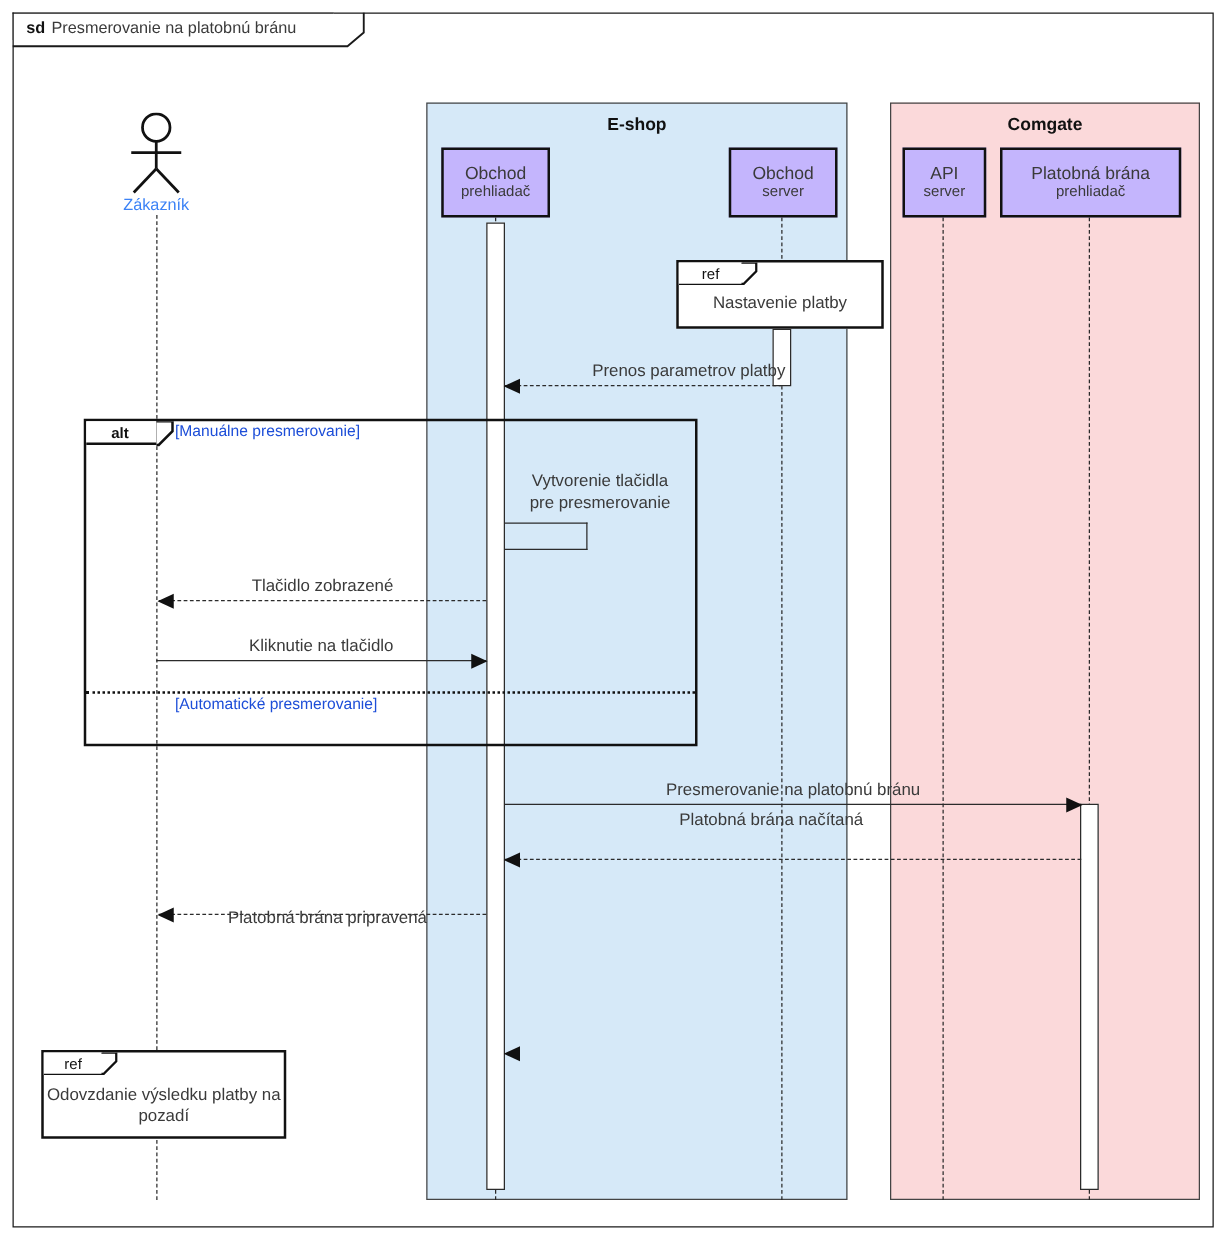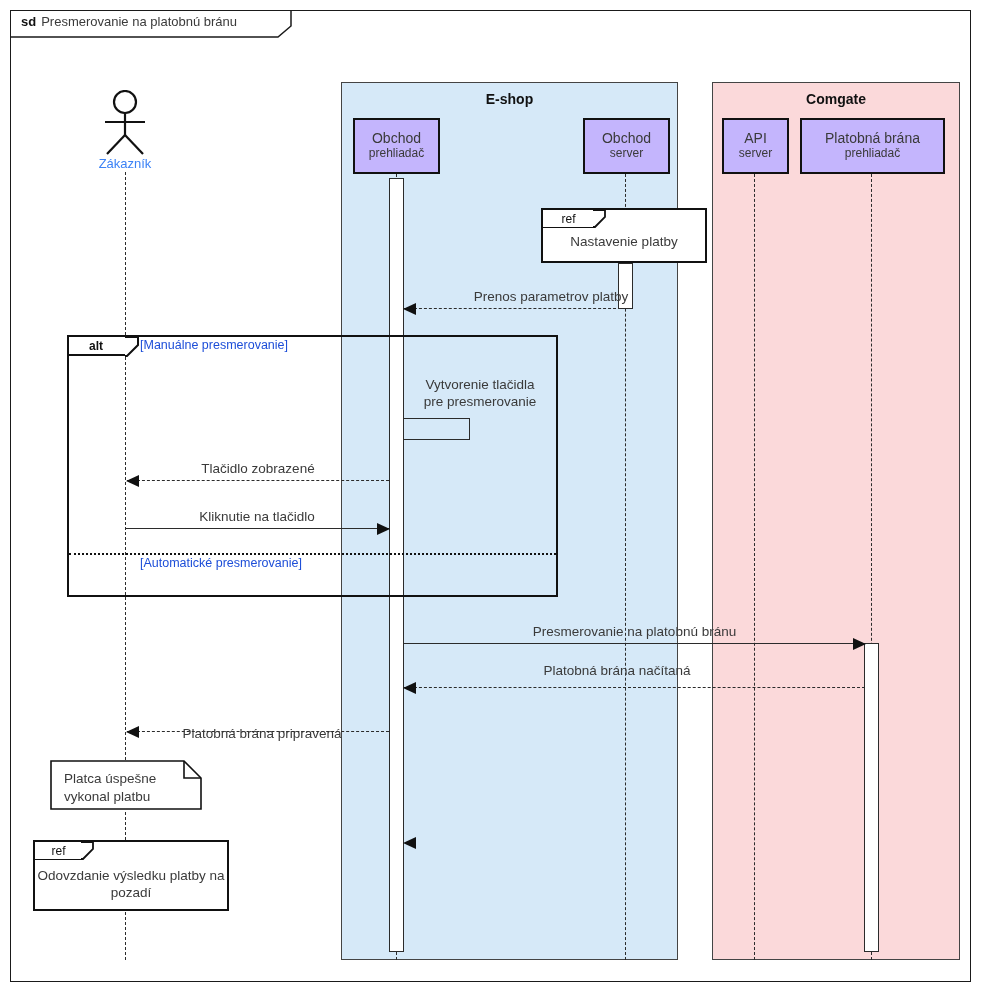--- a/index.html
+++ b/index.html
@@ -352,35 +352,27 @@
   <div class="msg-label" style="left:125px;top:509px;width:264px;">Kliknutie na tlačidlo</div>
 
   <div class="msg solid" style="left:404px;top:643px;width:461px;">
     <div class="arrowhead right"></div>
   </div>
   <div class="msg-label" style="left:404px;top:624px;width:461px;">Presmerovanie na platobnú bránu</div>
 
   <div class="msg dashed" style="left:404px;top:687px;width:461px;">
     <div class="arrowhead left"></div>
   </div>
-  <div class="msg-label" style="left:404px;top:663px;width:426px;">Platobná brána načítaná</div>
+  <div class="msg-label" style="left:404px;top:648px;width:426px;">Platobná brána načítaná</div>
 
   <div class="msg dashed" style="left:127px;top:731px;width:262px;">
     <div class="arrowhead left"></div>
   </div>
   <div class="msg-label" style="left:131px;top:712px;width:262px;margin-top:14px;">Platobná brána pripravená</div>
 
-  <div class="note" style="left:50px;top:760px;width:152px;height:50px;">
-    <svg style="position:absolute;left:0;top:0;width:152px;height:50px;">
-      <polygon points="1,1 134,1 151,18 151,49 1,49" fill="#ffffff" stroke="#111" stroke-width="1.6"></polygon>
-      <polyline points="134,1 134,18 151,18" fill="none" stroke="#111" stroke-width="1.6"></polyline>
-    </svg>
-    <div class="note-text">Platca úspešne
-vykonal platbu</div>
-  </div>
 
   <div class="refbox" style="left:33px;top:840px;width:196px;height:71px;">
     <div class="ref-label" style="width:48px;">ref</div>
     <svg style="position:absolute;left:46px;top:0;width:18px;height:20px;">
       <polyline points="0,0 12,0 12,7 2,17 0,17" fill="#ffffff" stroke="#111" stroke-width="1.8"></polyline>
     </svg>
     <div class="ref-text" style="top:26px;">Odovzdanie výsledku
 platby na pozadí</div>
   </div>
 

